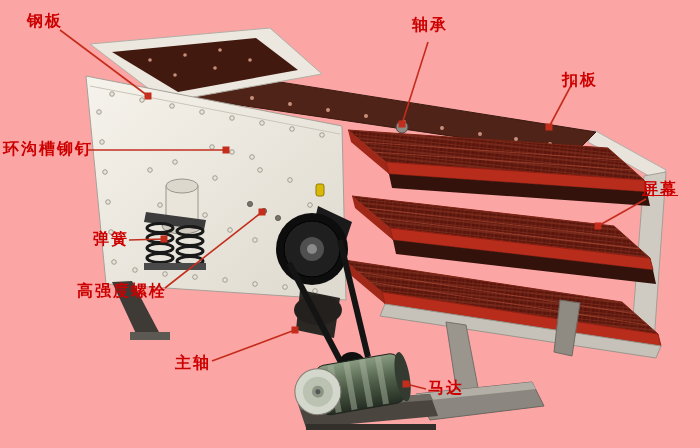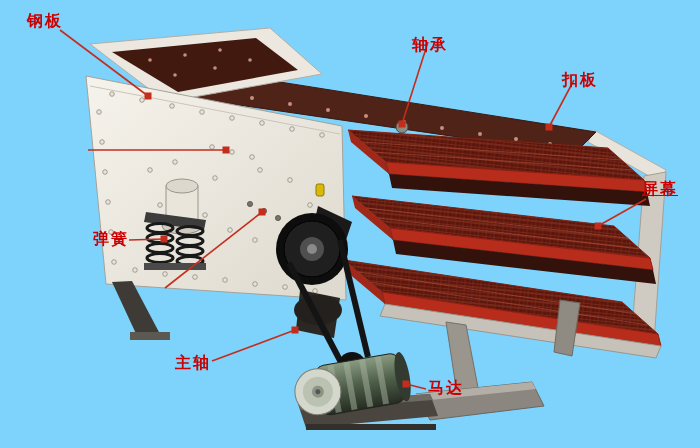--- a/index.html
+++ b/index.html
@@ -1,17 +1,17 @@
 <!DOCTYPE html>
 <html style="--label_text: #cc0000; --leader_line: #c42d1c; --marker_square: #c42d1c; --deck_mesh: #5a150c; --deck_edge: #b72c1b;"><head>
 <meta charset="utf-8">
 <style>
   html,body{margin:0;padding:0;background:#ffffff;}
   #stage{
-    position:relative;width:700px;height:448px;background:#7dd3fc;overflow:hidden;
+    position:relative;width:700px;height:448px;background:#fca5a5;overflow:hidden;
     font-family:"DejaVu Sans","Liberation Sans",sans-serif;
   }
   #stage svg{position:absolute;left:0;top:0;}
   .lbl{
     position:absolute;
     color:var(--label_text,#cc0000);
     font-weight:bold;
     font-size:16px;
     letter-spacing:2px;
     white-space:nowrap;
@@ -249,19 +249,21 @@
       <rect class="marker" x="222.5" y="146.5" width="7" height="7"></rect>
       <rect class="marker" x="594.5" y="222.5" width="7" height="7"></rect>
       <rect class="marker" x="160.5" y="235.5" width="7" height="7"></rect>
       <rect class="marker" x="258.5" y="208.5" width="7" height="7"></rect>
       <rect class="marker" x="291.5" y="326.5" width="7" height="7"></rect>
       <rect class="marker" x="402.5" y="380.5" width="7" height="7"></rect>
     </g>
   </svg>
 
   <div class="lbl" style="left:27px;top:12px;">钢板</div>
-  <div class="lbl" style="left:412px;top:36px;">轴承</div>
+  <div class="lbl" style="left:412px;top:16px;">轴承</div>
   <div class="lbl" style="left:562px;top:71px;">扣板</div>
+  <div class="lbl" style="left:3px;top:140px;">环沟槽铆钉</div>
   <div class="lbl" style="left:642px;top:180px;text-decoration:underline;">屏幕</div>
   <div class="lbl" style="left:93px;top:230px;text-align:right;">弹簧</div>
+  <div class="lbl" style="left:77px;top:282px;">高强度螺栓</div>
   <div class="lbl" style="left:175px;top:354px;text-align:center;">主轴</div>
   <div class="lbl" style="left:428px;top:379px;font-family:Liberation Serif, serif;">马达</div>
 </div>
 
 </body></html>

